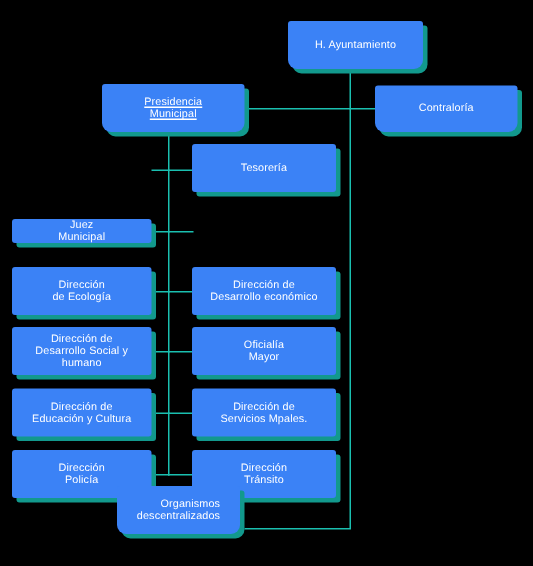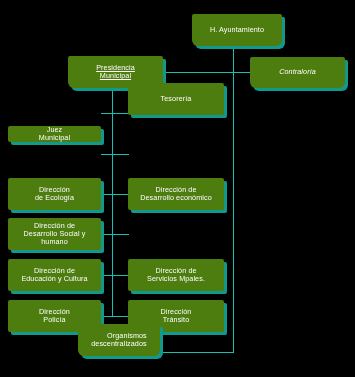--- a/index.html
+++ b/index.html
@@ -10,39 +10,39 @@
   #chart {
     position: relative;
     width: 355px;
     height: 377px;
     background: #000000;
     overflow: hidden;
     font-family: "Liberation Sans", sans-serif;
   }
   .node {
     position: absolute;
-    background: #4d7c0f;
+    background: #3b82f6;
     color: #ffffff;
     display: flex;
     align-items: center;
     justify-content: center;
     text-align: center;
     line-height: 1.15;
     font-size: 7.2px;
     letter-spacing: 0.1px;
     box-sizing: border-box;
     padding: 0 3px;
     border-radius: 2px;
     box-shadow: 3px 3px 0 0 #12998d;
     white-space: pre-line;
   }
   .node.top       { border-radius: 2px 2px 6px 6px; }
   .node.pres      { border-radius: 2px 2px 6px 6px; }
   .node.bottom    { border-radius: 2px 2px 6px 6px; }
-  .node.contralor { border-radius: 2px 2px 6px 6px; font-style: italic; }
+  .node.contralor { border-radius: 2px 2px 6px 6px; }
 
   .line {
     position: absolute;
     background: #1ABFB0;
   }
   .line.v { width: 1px; }
   .line.h { height: 1px; }
 </style>
 </head>
 <body>
@@ -70,35 +70,37 @@
   <div class="line h" style="left:112px; top:316px; width:17px;"></div>
 
   <div class="node top" style="left:192px; top:14px; width:90px; height:32px;">H. Ayuntamiento</div>
 
   <div class="node contralor" style="left:250px; top:57px; width:95px; height:31px;">Contraloría</div>
 
   <div class="node pres" style="left:68px; top:56px; width:95px; height:32px;text-decoration:underline;">Presidencia
 Municipal</div>
 
 
-  <div class="node" style="left:128px; top:83px; width:96px; height:32px;">Tesorería</div>
+  <div class="node" style="left:128px; top:96px; width:96px; height:32px;">Tesorería</div>
 
-  <div class="node" style="left:8px; top:126px; width:93px; height:16px;">Juez
+  <div class="node" style="left:8px; top:146px; width:93px; height:16px;">Juez
 Municipal</div>
 
 
   <div class="node" style="left:8px; top:178px; width:93px; height:32px;">Dirección
 de Ecología</div>
 
   <div class="node" style="left:128px; top:178px; width:96px; height:32px;">Dirección de
 Desarrollo económico</div>
 
   <div class="node" style="left:8px; top:218px; width:93px; height:32px;">Dirección de
 Desarrollo Social y humano</div>
 
+  <div class="node" style="left:128px; top:218px; width:96px; height:32px;">Oficialía
+Mayor</div>
 
   <div class="node" style="left:8px; top:259px; width:93px; height:32px;">Dirección de
 Educación y Cultura</div>
 
   <div class="node" style="left:128px; top:259px; width:96px; height:32px;">Dirección de
 Servicios Mpales.</div>
 
   <div class="node" style="left:8px; top:300px; width:93px; height:32px;">Dirección
 Policía</div>
 

